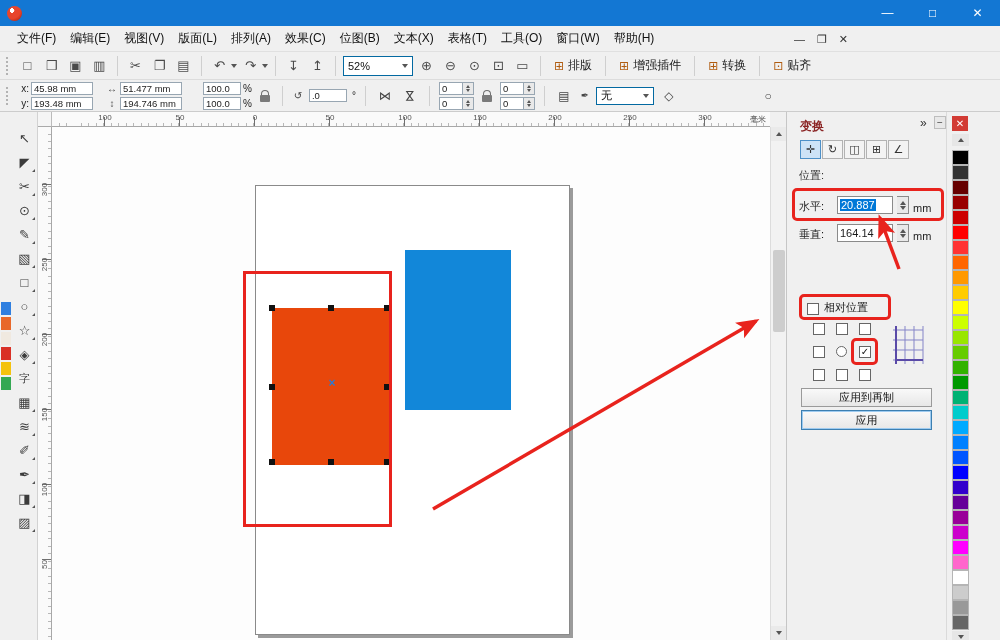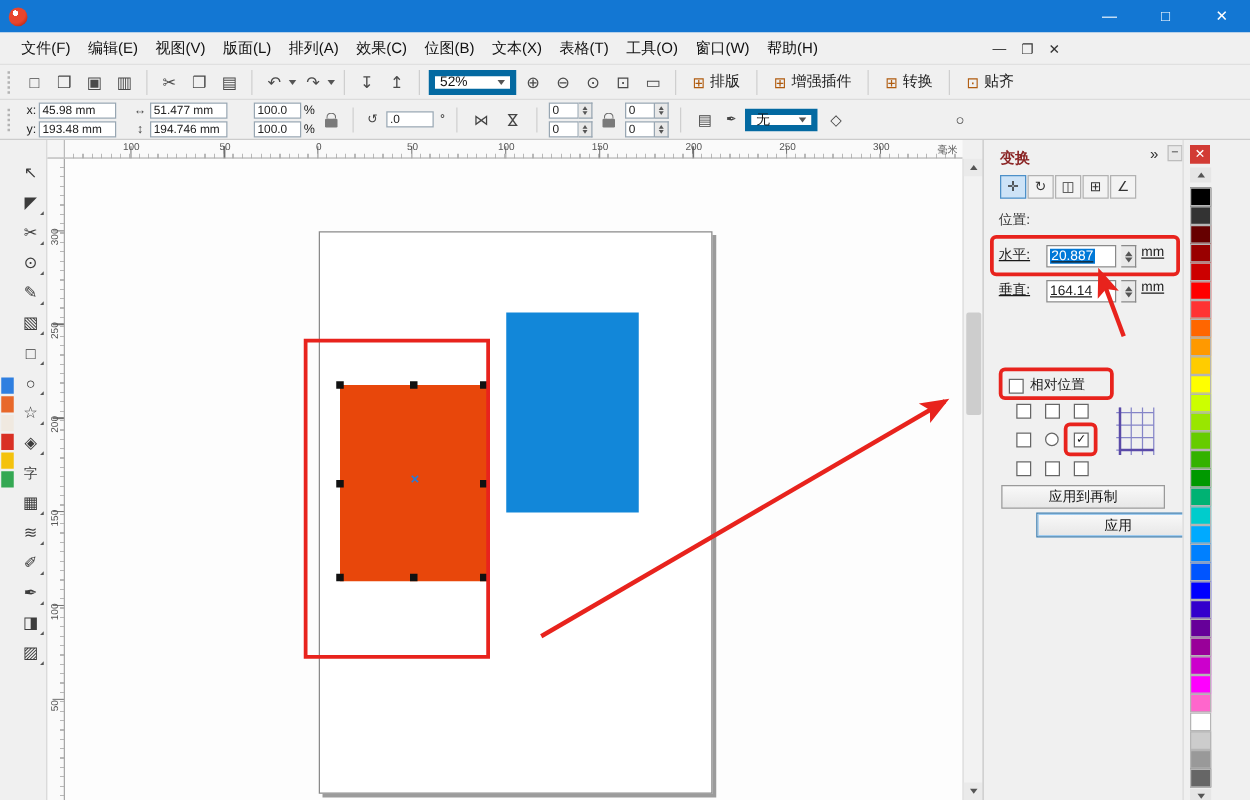--- a/index.html
+++ b/index.html
@@ -19,21 +19,21 @@
   .menu-item{padding:19px 7px;font-size:12px;color:#111;}
   .doc-controls{position:absolute;right:152px;top:26px;height:26px;display:flex;align-items:center;gap:12px;color:#333;font-size:11px;}
   .doc-controls span{cursor:default;}
 
   
   .toolbar{position:absolute;left:0;top:52px;width:1000px;height:28px;background:#f0f0f0;display:flex;align-items:center;padding-left:4px;gap:3px;border-bottom:1px solid #dcdcdc;}
   .grip{width:4px;height:18px;border-left:2px dotted #b3b3b3;margin:0 4px 0 2px;}
   .sep{width:1px;height:20px;background:#cfcfcf;margin:0 4px;}
   .tb-btn{min-width:21px;height:21px;display:flex;align-items:center;justify-content:center;font-size:13px;color:#4a4a4a;border-radius:2px;}
   .tb-group{display:flex;align-items:center;gap:1px;}
-  .combo{height:20px;background:#fff;border:5px solid #0369a1;display:flex;align-items:center;padding:0 4px;gap:8px;font-size:11px;color:#111;}
+  .combo{height:20px;background:#fff;border:1px solid #0369a1;display:flex;align-items:center;padding:0 4px;gap:8px;font-size:11px;color:#111;}
   .tri-down{width:0;height:0;border-left:3px solid transparent;border-right:3px solid transparent;border-top:4px solid #555;}
   .tri-up{width:0;height:0;border-left:3px solid transparent;border-right:3px solid transparent;border-bottom:4px solid #555;}
   .plugin-btn{height:22px;display:flex;align-items:center;gap:4px;padding:0 6px;font-size:12px;color:#222;}
   .plugin-btn .pg{color:#b05c10;font-size:12px;}
 
   
   .propbar{position:absolute;left:0;top:80px;width:1000px;height:32px;background:#f0f0f0;display:flex;align-items:center;padding-left:4px;gap:5px;border-bottom:1px solid #cccccc;}
   .stack{display:flex;flex-direction:column;gap:2px;}
   .mini-row{display:flex;align-items:center;gap:2px;font-size:10px;color:#222;}
   .mini-lb{width:10px;text-align:right;font-size:10px;}
@@ -81,32 +81,32 @@
 
   
   .docker{position:absolute;left:786px;top:112px;width:160px;height:528px;background:#f0f0f0;border-left:1px solid #c6c6c6;font-size:11px;}
   .dk-title{position:absolute;left:13px;top:6px;font-weight:bold;font-size:12px;}
   .dk-chevron{position:absolute;left:133px;top:4px;font-size:12px;color:#333;}
   .dk-collapse{position:absolute;left:147px;top:4px;width:12px;height:13px;font-size:10px;color:#444;text-align:center;border:1px solid #bdbdbd;background:#e8e8e8;line-height:11px;}
   .dk-modes{position:absolute;left:13px;top:28px;display:flex;gap:1px;}
   .mode-btn{width:21px;height:19px;border:1px solid #b2b2b2;background:#f3f3f3;display:flex;align-items:center;justify-content:center;font-size:11px;color:#333;}
   .mode-btn.active{background:#cde3f7;border-color:#4d90c8;}
   .dk-pos-label{position:absolute;left:12px;top:56px;color:#333;}
-  .dk-row{position:absolute;left:12px;display:flex;align-items:flex-start;gap:4px;text-decoration:underline;}
+  .dk-row{position:absolute;left:12px;display:flex;align-items:flex-end;gap:4px;}
   .dk-lb{width:34px;}
   .dk-input{width:56px;height:18px;background:#fff;border:1px solid #8a8a8a;display:flex;align-items:center;padding:0 2px;font-size:11px;overflow:hidden;}
   .dk-input .selv{color:#fff;padding:0 1px;}
   .dk-spin{display:flex;flex-direction:column;align-items:center;justify-content:center;gap:1px;width:12px;height:18px;border:1px solid #8a8a8a;border-left:none;background:#e9e9e9;}
   .dk-unit{color:#222;}
   .dk-checkrow{position:absolute;left:20px;top:188px;display:flex;align-items:flex-end;gap:5px;}
   .cb{width:12px;height:12px;border:1px solid #666;background:#fff;display:flex;align-items:center;justify-content:center;font-size:10px;line-height:10px;color:#111;}
   .cb.radio{border-radius:50%;width:11px;height:11px;}
   .gcell{position:absolute;}
   .dk-btn{position:absolute;left:14px;width:131px;height:19px;background:linear-gradient(#f9f9f9,#e7e7e7);border:1px solid #9a9a9a;font-size:11px;display:flex;align-items:center;justify-content:center;color:#111;}
-  .dk-btn.apply{height:20px;border:1px solid #3c7fb1;box-shadow:inset 0 0 0 1px #9ecbf0;margin-left:28px;}
+  .dk-btn.apply{height:20px;border:1px solid #3c7fb1;box-shadow:inset 0 0 0 1px #9ecbf0;}
   .anchor-svg{position:absolute;left:102px;top:212px;}
 
   
   .rail{position:absolute;left:946px;top:112px;width:54px;height:528px;background:#f0f0f0;border-left:1px solid #dadada;}
   .rail-close{position:absolute;left:5px;top:4px;width:16px;height:15px;color:#fff;font-size:10px;display:flex;align-items:center;justify-content:center;}
   .rail-arrow{position:absolute;left:5px;width:17px;height:12px;display:flex;align-items:center;justify-content:center;background:#e6e6e6;}
   .swatch{position:absolute;left:5px;width:17px;height:15px;border:1px solid #b5b5b5;}
 
   
   .ann{position:absolute;border:3px solid #e8231d;z-index:60;pointer-events:none;}

